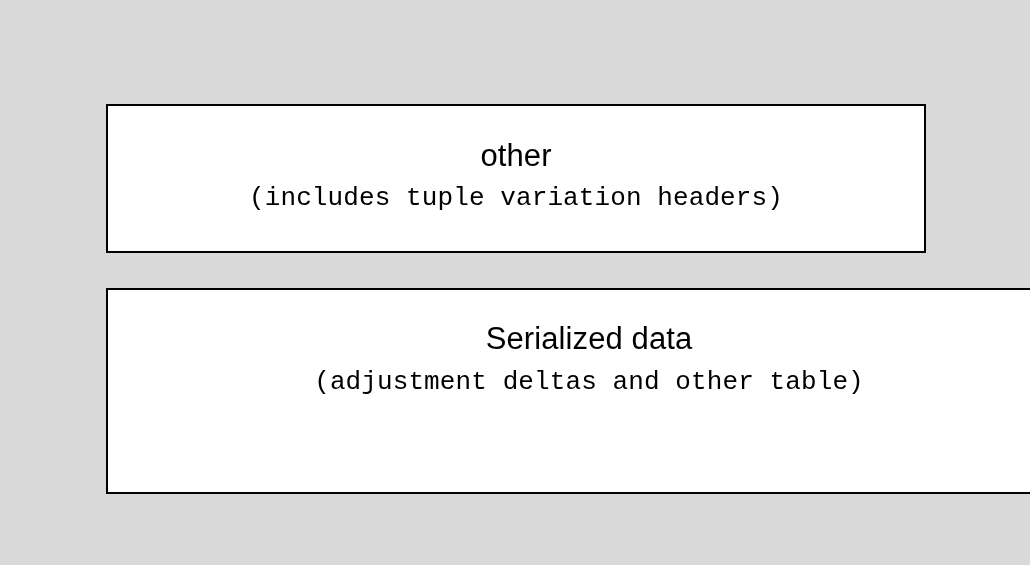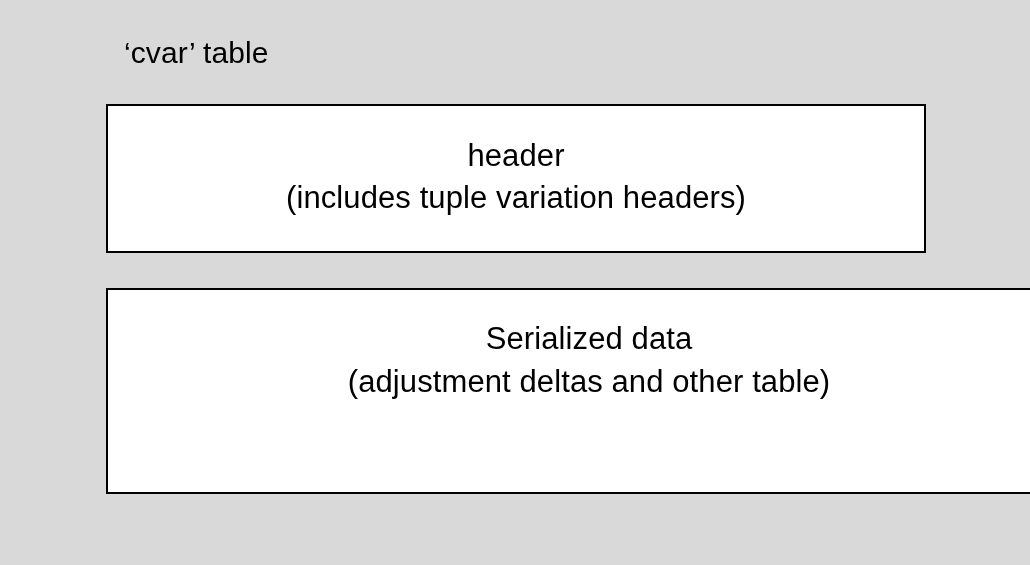--- a/index.html
+++ b/index.html
@@ -73,36 +73,36 @@
     text-align: center;
     white-space: nowrap;
     letter-spacing: 0.1px;
   }
 
   .block-line.primary {
     font-size: 31px;
   }
 
   .block-line.secondary {
-    font-size: 31px;
+    font-size: 26px;
+    font-family: Liberation Mono, monospace;
   }
 
   #block-data .block-line.primary {
     margin-bottom: 1px;
   }
 </style>
 </head>
 <body>
 
 <div id="slide">
 
-  <div class="diagram-title">‘cvar’ table</div>
 
   <div class="block" id="block-header">
-    <div class="block-line primary">header</div>
+    <div class="block-line primary">other</div>
     <div class="block-line secondary">(includes tuple variation headers)</div>
   </div>
 
   <div class="block" id="block-data">
     <div class="block-line primary">Serialized data</div>
     <div class="block-line secondary">(adjustment deltas and other table)</div>
   </div>
 
 </div>
 

